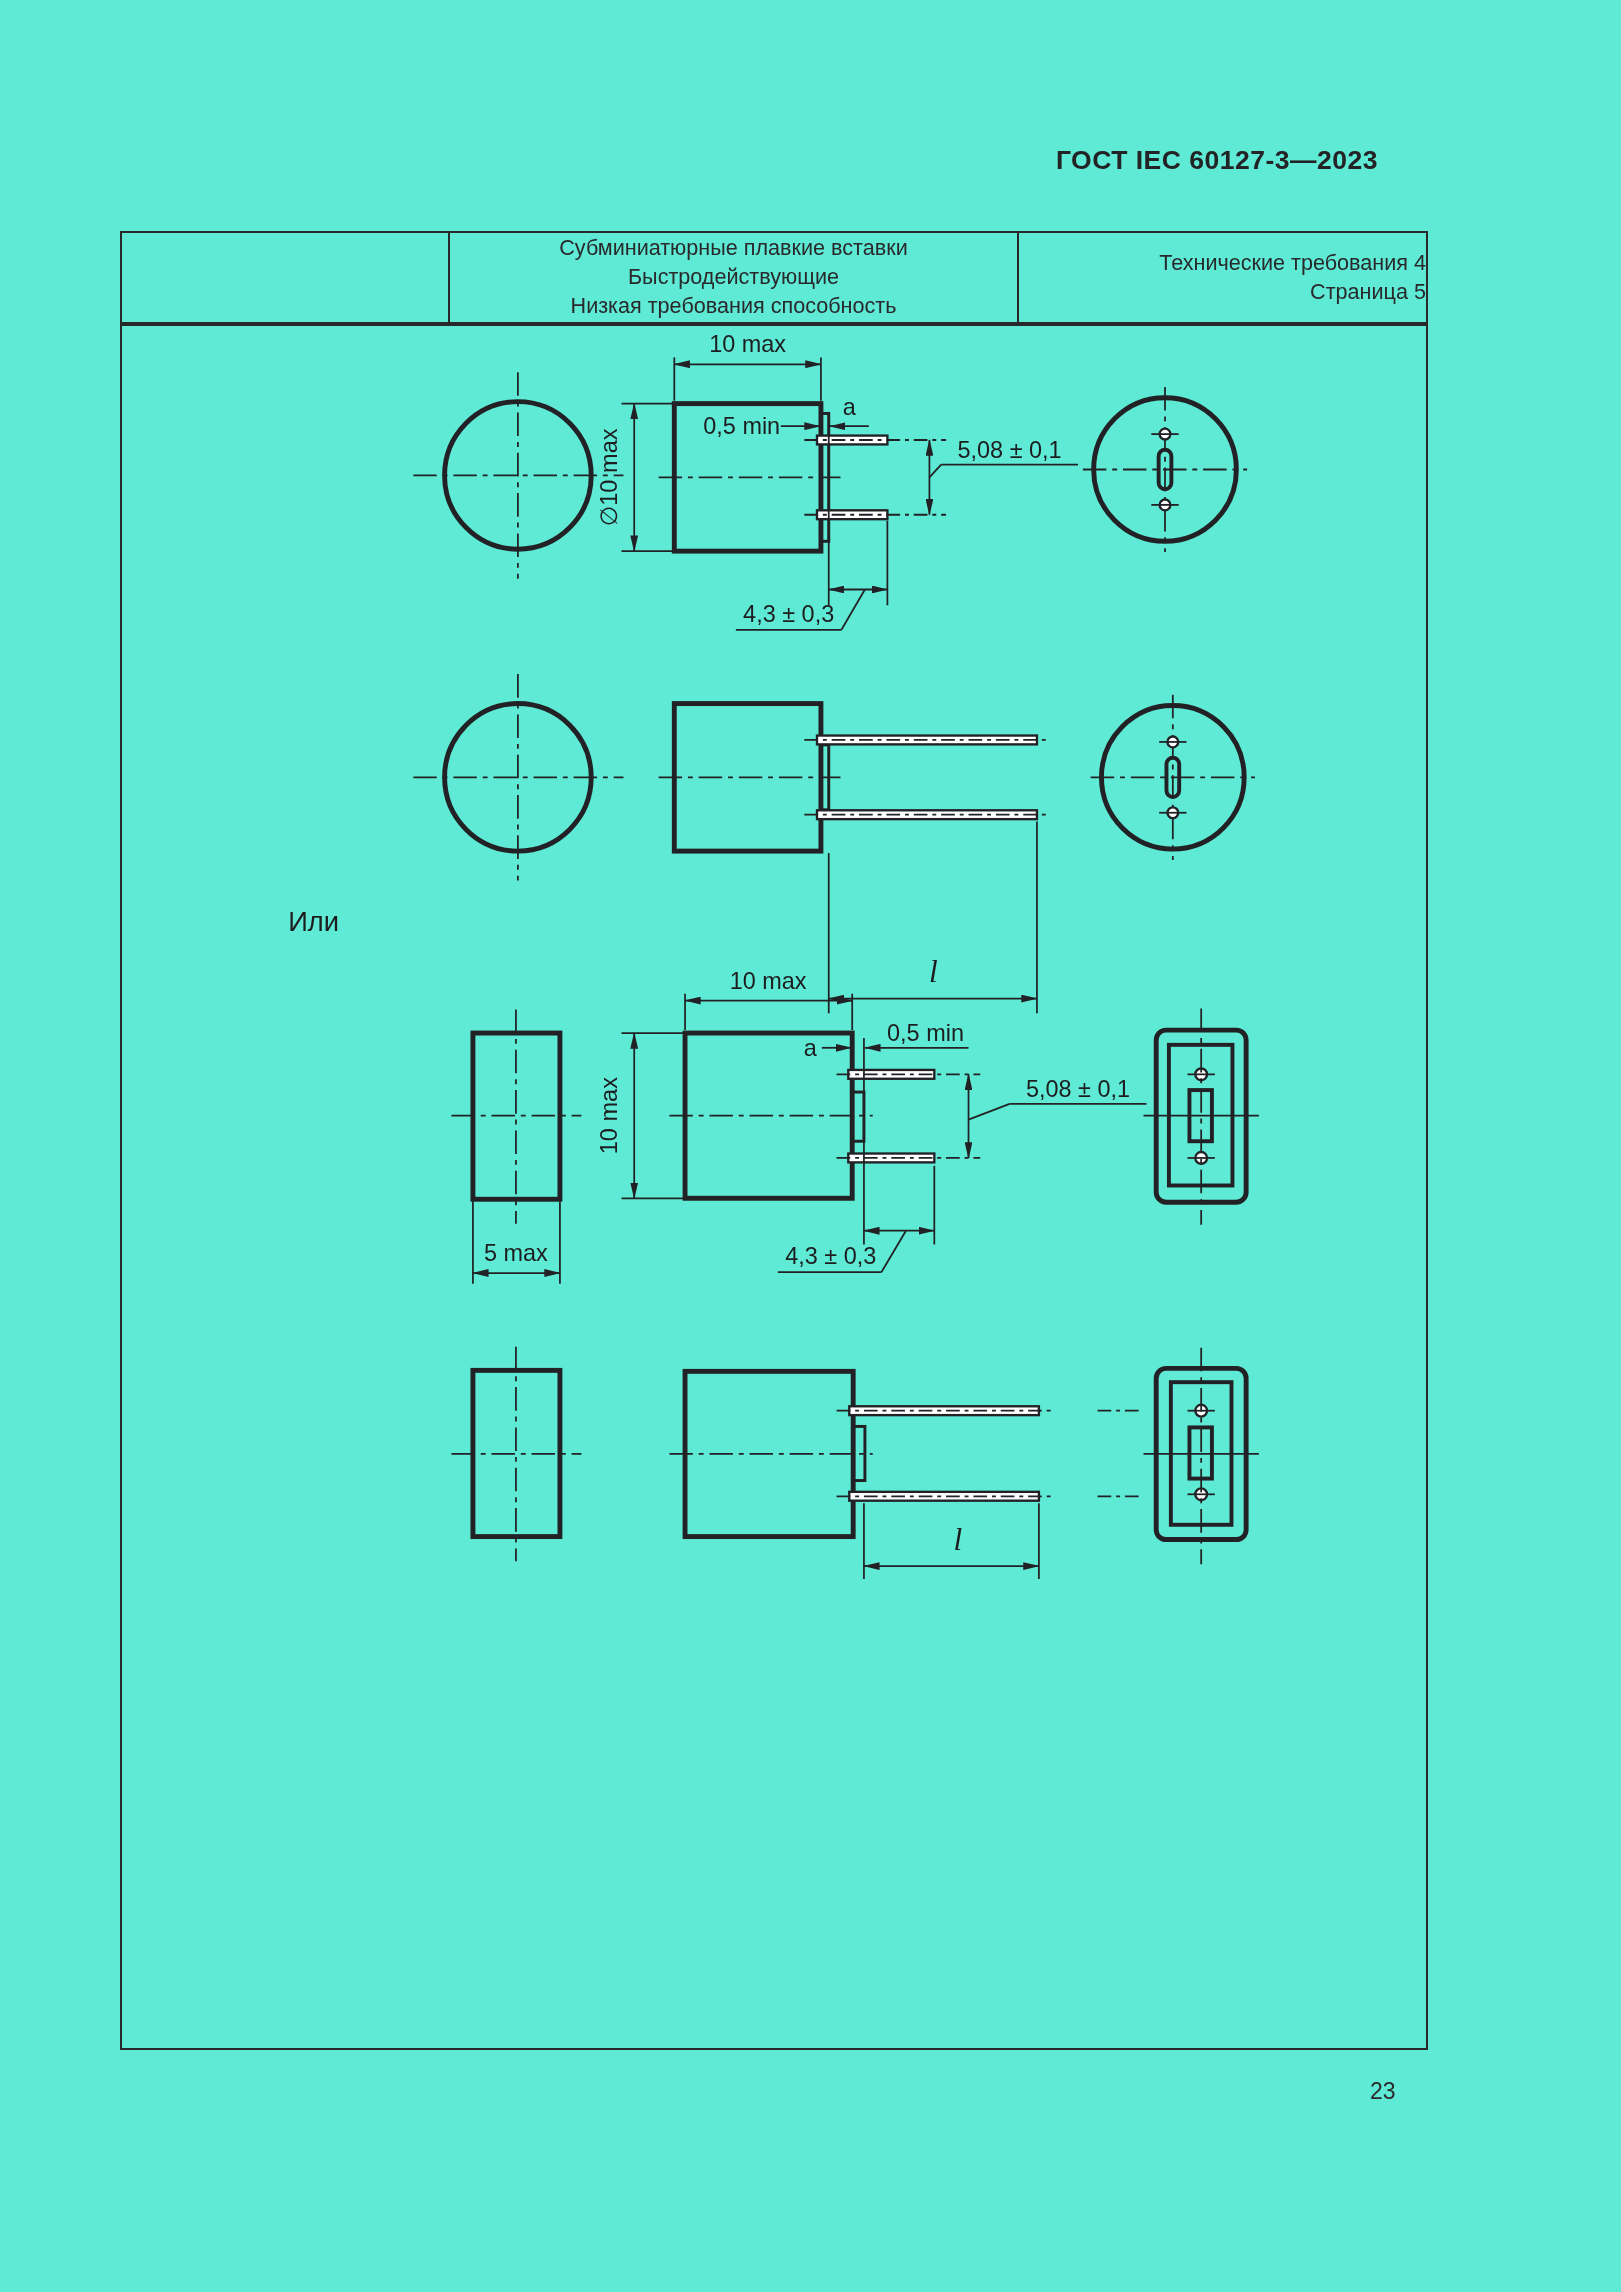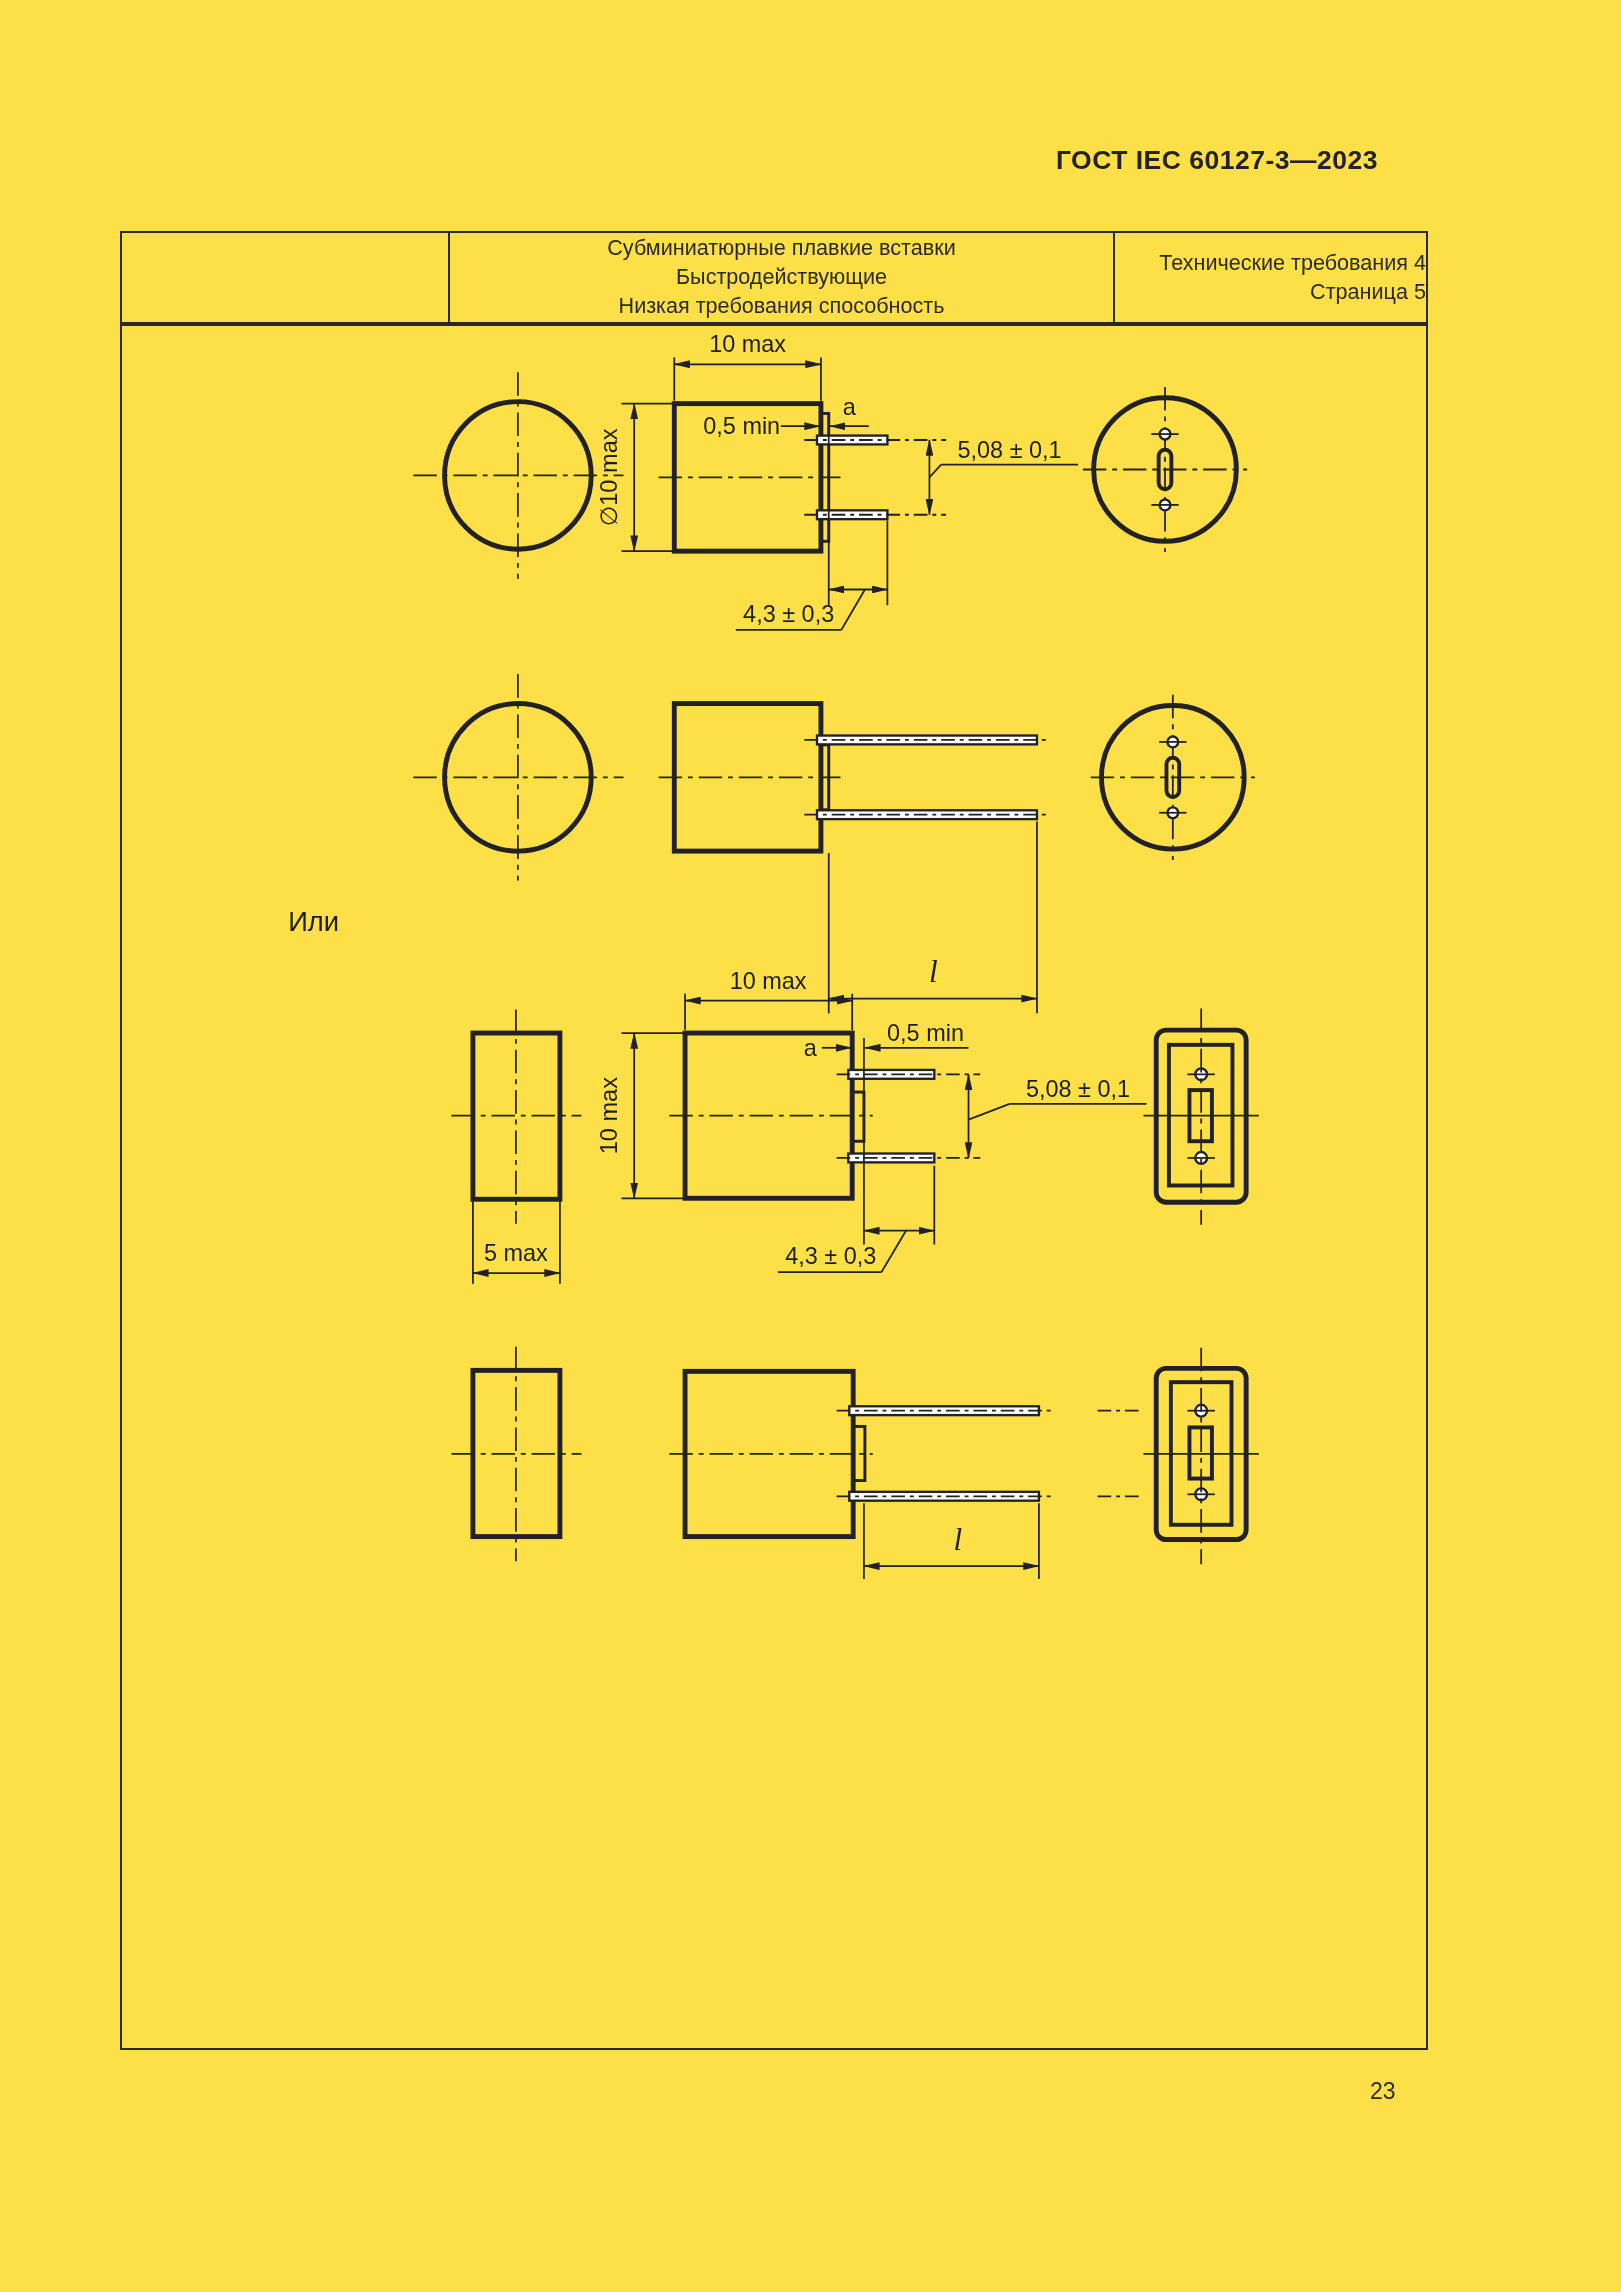--- a/index.html
+++ b/index.html
@@ -1,19 +1,19 @@
 <!DOCTYPE html>
 <html><head>
 <meta charset="utf-8">
 <style>
   html,body{margin:0;padding:0;background:#888;}
   .page{
     position:relative;
     width:1621px;height:2293px;
-    background:#fde047;
+    background:#5eead4;
     font-family:"Liberation Sans", sans-serif;
     color:#1c1c1e;
     overflow:hidden;
   }
   .doc-header{
     position:absolute;
     top:145px;right:243px;
     font-size:26.5px;font-weight:bold;
     letter-spacing:0.5px;
     color:#232326;
@@ -33,21 +33,21 @@
   }
   .fh-cell{
     display:flex;flex-direction:column;
     justify-content:center;align-items:center;
     box-sizing:border-box;
     font-size:21.6px;line-height:1.33;
     text-align:center;
     color:#29292c;
   }
   .fh-cell.c1{width:326px;}
-  .fh-cell.c2{width:667px;border-left:2px solid #29292c;border-right:2px solid #29292c;}
+  .fh-cell.c2{width:571px;border-left:2px solid #29292c;border-right:2px solid #29292c;}
   .fh-cell.c3{flex:1;align-items:flex-end;}
   .drawing-area{
     position:absolute;
     left:0;top:88px;right:0;bottom:0;
   }
   .drawing-area svg{display:block;width:100%;height:100%;}
   .page-number{
     position:absolute;
     top:2078px;left:1370px;
     font-size:23px;color:#2a2a2d;

